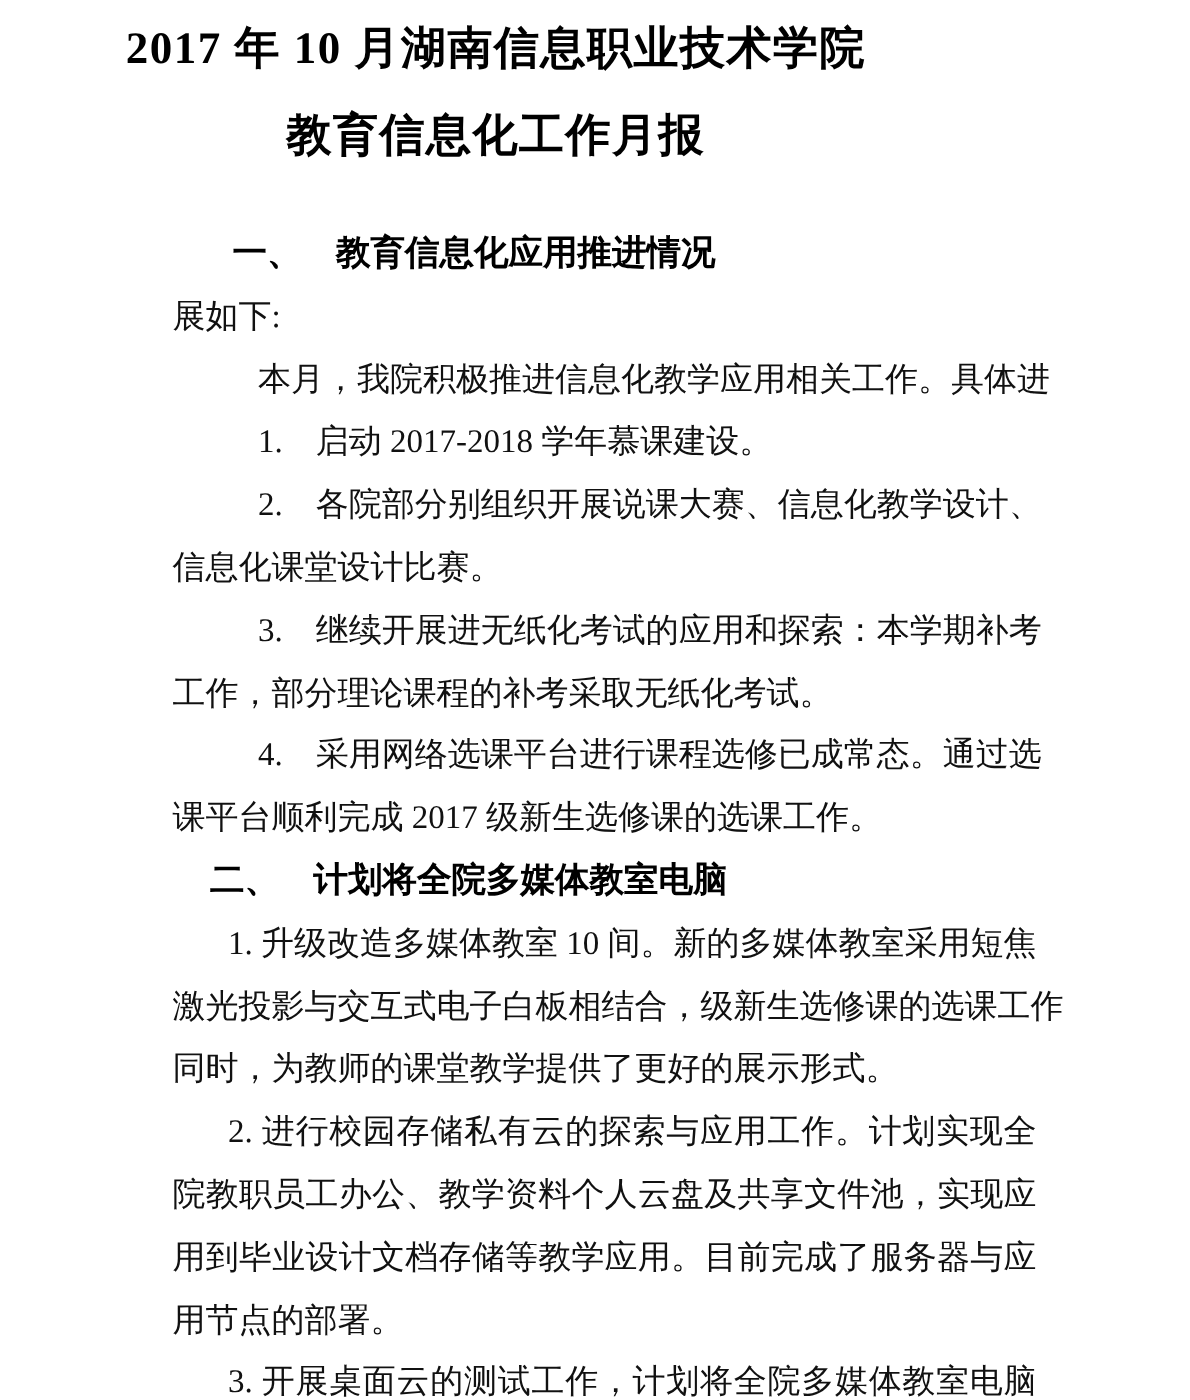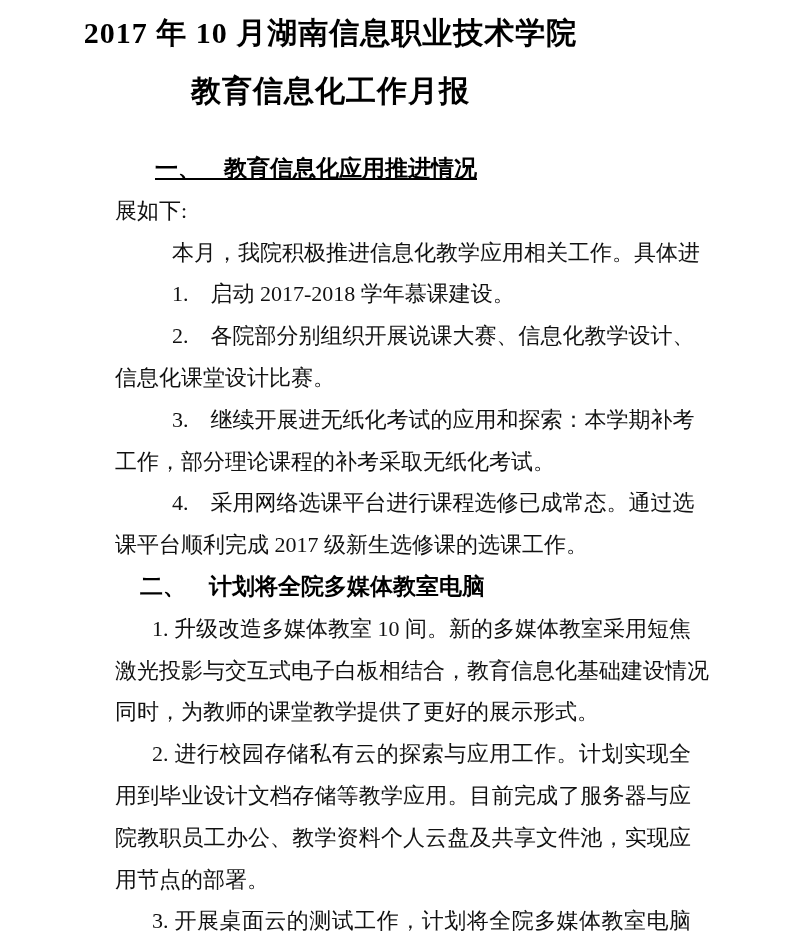--- a/index.html
+++ b/index.html
@@ -47,21 +47,21 @@
     font-weight: 700;
     font-size: 23px;
     color: #000000;
   }
   .justify {
     text-align: justify;
     text-align-last: justify;
   }
   .ind-none { padding-left: 0; }
   .ind-para { padding-left: 57px; }
-  .ind-h1   { padding-left: 40px; text-decoration: underline; }
+  .ind-h1   { padding-left: 40px; }
   .ind-h2   { padding-left: 25px; }
   .ind-item { padding-left: 37px; }
 </style>
 </head>
 <body>
 
 <div class="page">
   <div class="titles" id="titles">
       <div class="title-line">2017 年 10 月湖南信息职业技术学院</div>
       <div class="title-line">教育信息化工作月报</div>
@@ -72,21 +72,21 @@
       <div class="line ind-para justify">本月，我院积极推进信息化教学应用相关工作。具体进</div>
       <div class="line ind-para">1.　启动 2017-2018 学年慕课建设。</div>
       <div class="line ind-para justify">2.　各院部分别组织开展说课大赛、信息化教学设计、</div>
       <div class="line ind-none">信息化课堂设计比赛。</div>
       <div class="line ind-para justify">3.　继续开展进无纸化考试的应用和探索：本学期补考</div>
       <div class="line ind-none">工作，部分理论课程的补考采取无纸化考试。</div>
       <div class="line ind-para justify">4.　采用网络选课平台进行课程选修已成常态。通过选</div>
       <div class="line ind-none">课平台顺利完成 2017 级新生选修课的选课工作。</div>
       <div class="line ind-h2 b">二、　计划将全院多媒体教室电脑</div>
       <div class="line ind-item justify">1. 升级改造多媒体教室 10 间。新的多媒体教室采用短焦</div>
-      <div class="line ind-none justify">激光投影与交互式电子白板相结合，教育信息化基础建设情况</div>
+      <div class="line ind-none justify">激光投影与交互式电子白板相结合，级新生选修课的选课工作</div>
       <div class="line ind-none">同时，为教师的课堂教学提供了更好的展示形式。</div>
       <div class="line ind-item justify">2. 进行校园存储私有云的探索与应用工作。计划实现全</div>
+      <div class="line ind-none justify">院教职员工办公、教学资料个人云盘及共享文件池，实现应</div>
       <div class="line ind-none justify">用到毕业设计文档存储等教学应用。目前完成了服务器与应</div>
-      <div class="line ind-none justify">院教职员工办公、教学资料个人云盘及共享文件池，实现应</div>
       <div class="line ind-none">用节点的部署。</div>
       <div class="line ind-item justify">3. 开展桌面云的测试工作，计划将全院多媒体教室电脑</div>
     </div>
 </div>
 
 </body></html>

